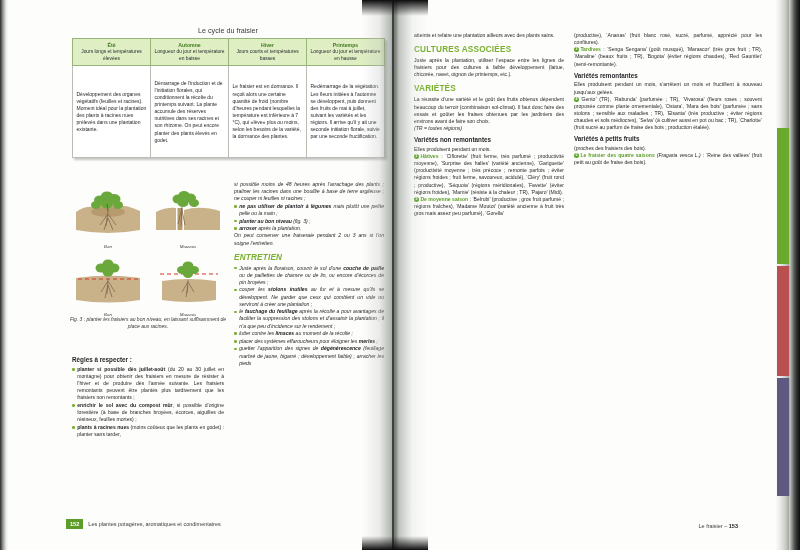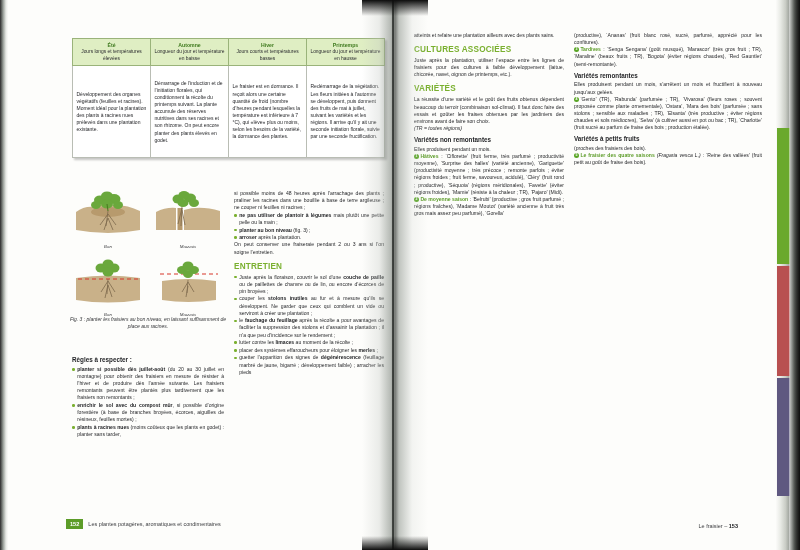--- a/index.html
+++ b/index.html
@@ -115,20 +115,21 @@
 </style>
 </head>
 <body>
 
 <div id="book">
 
   <div id="edge-left"></div>
 
   <div class="page" id="page-left">
 
+    <div id="cycle-title">Le cycle du fraisier</div>
 
     <table id="cycle-table">
       <thead>
         <tr>
           <th>
             <span class="s">Été</span>
             <span>Jours longs et températures élevées</span>
           </th>
           <th>
             <span class="s">Automne</span>
@@ -231,21 +232,21 @@
         <b>planter si possible dès juillet-août</b><span> (du 20 au 30 juillet en montagne) pour obtenir des fraisiers en mesure de résister à l’hiver et de produire dès l’année suivante. Les fraisiers remontants peuvent être plantés plus tardivement que les fraisiers non remontants ;</span>
       </div>
       <div class="bul">
         <b>enrichir le sol avec du compost mûr</b><span>, si possible d’origine forestière (à base de branches broyées, écorces, aiguilles de résineux, feuilles mortes) ;</span>
       </div>
       <div class="bul">
         <b>plants à racines nues</b><span> (moins coûteux que les plants en godet) : planter sans tarder,</span>
       </div>
     </div>
 
-    <div class="col" style="left:228px; top:190px; width:150px;">
+    <div class="col" style="left:228px; top:181px; width:150px;font-style:italic;">
       <p>si possible moins de 48 heures après l’arrachage des plants ; praliner les racines dans une bouillie à base de terre argileuse ; ne couper ni feuilles ni racines ;</p>
       <div class="bul">
         <b>ne pas utiliser de plantoir à légumes</b><span> mais plutôt une petite pelle ou la main ;</span>
       </div>
       <div class="bul">
         <b>planter au bon niveau</b><span> (fig. 3) ;</span>
       </div>
       <div class="bul">
         <b>arroser</b><span> après la plantation.</span>
       </div>

